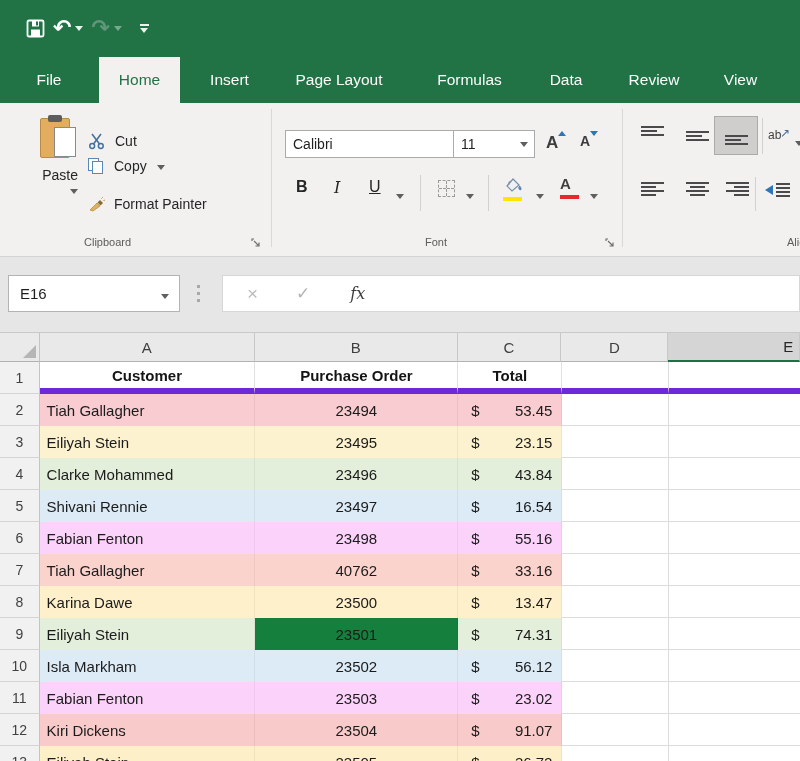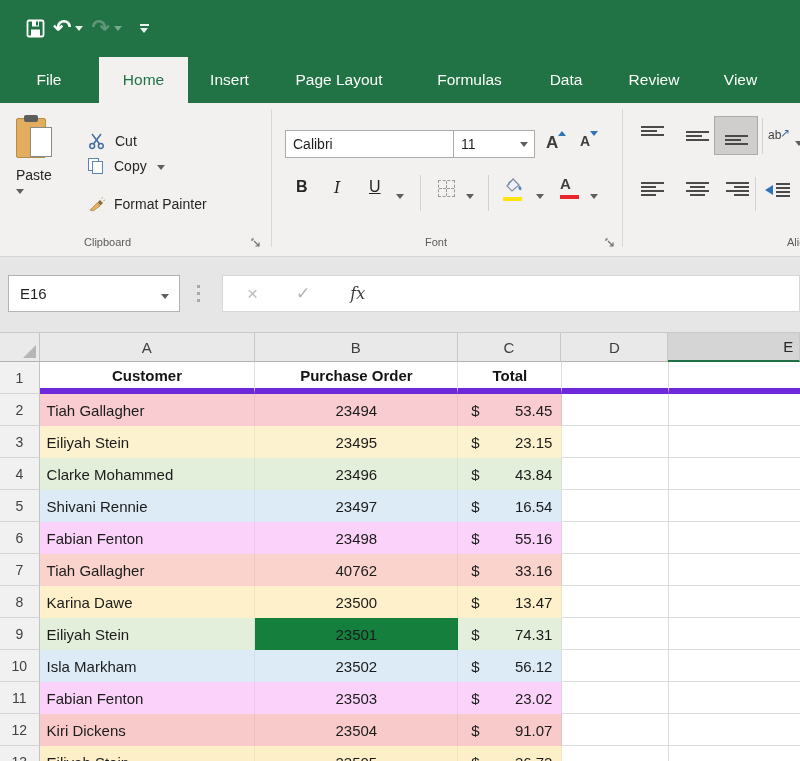--- a/index.html
+++ b/index.html
@@ -26,21 +26,21 @@
 
   
   .ribbon { position:absolute; left:0; top:103px; width:800px; height:154px; background:#f2f1f0;
             border-bottom:1px solid #d5d4d2; color:#262626; font-size:14px; }
   .gsep { position:absolute; top:6px; height:138px; width:1px; background:#d9d8d6; }
   .group-label { position:absolute; font-size:11px; color:#5d5b59; }
   .launcher { position:absolute; width:12px; height:12px; }
 
   
   .paste-big { position:absolute; left:16px; top:8px; width:62px; height:116px; display:flex;
-               flex-direction:column; align-items:flex-start; }
+               flex-direction:column; align-items:flex-end; }
   .clip-icon { position:relative; width:38px; height:46px; margin-top:4px; }
   .clip-body { position:absolute; left:0; top:3px; width:30px; height:40px; background:#e3ad60; border:1px solid #b98c43; border-radius:2px; }
   .clip-top  { position:absolute; left:8px; top:0; width:14px; height:7px; background:#5d5d5d; border-radius:2px; }
   .clip-page { position:absolute; left:14px; top:12px; width:22px; height:30px; background:#fff; border:1px solid #8a8a8a; }
   .paste-label { margin-top:6px; font-size:14px; }
   .caret-g { width:0; height:0; border-left:4px solid transparent; border-right:4px solid transparent; border-top:5px solid #5f5f5f; margin-top:6px; }
   .clip-row { position:absolute; left:88px; display:flex; align-items:center; height:22px; }
   .copy-pages { position:relative; width:16px; height:16px; }
   .copy-pages .pg { position:absolute; width:11px; height:13px; background:#fff; border:1.4px solid #5b87b5; }
   .copy-pages .pg.back { left:0; top:0; }
@@ -138,21 +138,21 @@
       </div>
       <div class="qat-custom">
         <span class="bar"></span>
         <span class="caret-w" style="margin-left:0;"></span>
       </div>
     </div>
   </div>
 
   <div class="tabsrow" id="tabsrow">
       <div class="tab" style="left: 26px; width: 46px;">File</div>
-      <div class="tab selected" style="left: 99px; width: 89px;">Home</div>
+      <div class="tab selected" style="left: 99px; width: 81px;">Home</div>
       <div class="tab" style="left: 202px; width: 55px;">Insert</div>
       <div class="tab" style="left: 283px; width: 112px;">Page Layout</div>
       <div class="tab" style="left: 427px; width: 85px;">Formulas</div>
       <div class="tab" style="left: 543px; width: 46px;">Data</div>
       <div class="tab" style="left: 619px; width: 70px;">Review</div>
       <div class="tab" style="left: 716px; width: 49px;">View</div>
     </div>
 
   <div class="ribbon">
 

